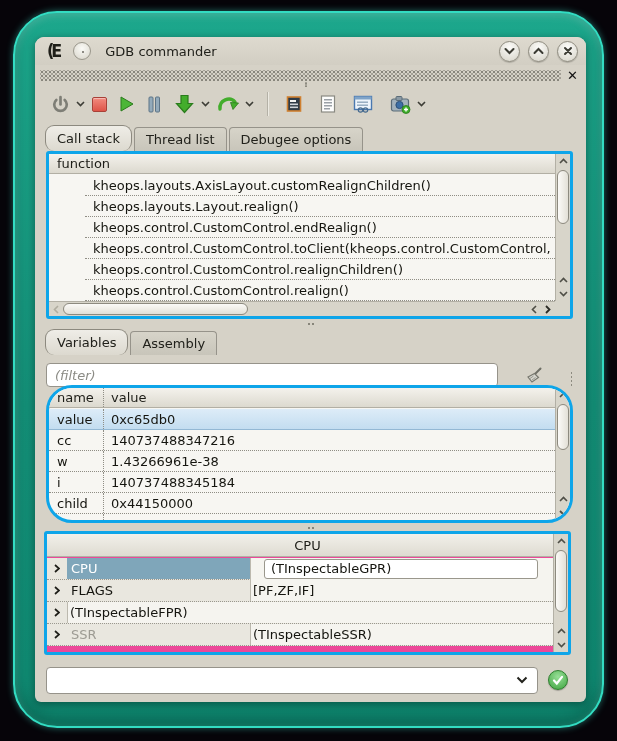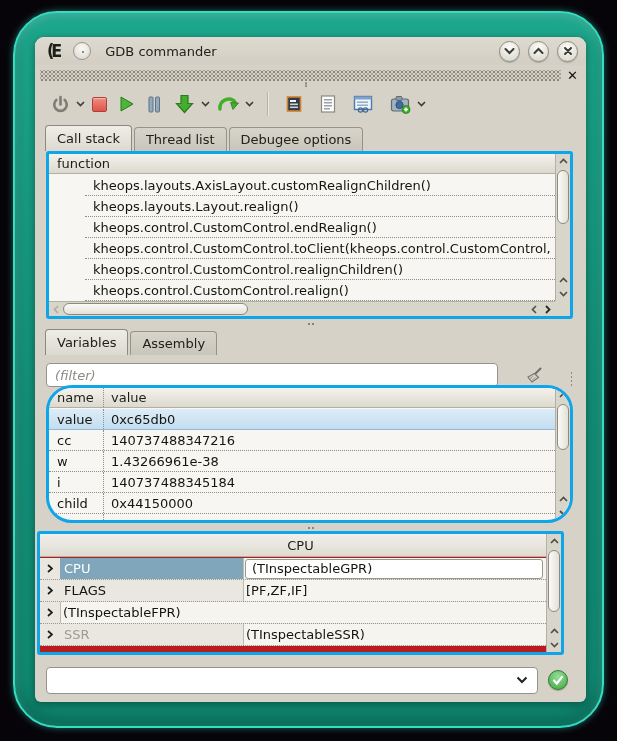--- a/index.html
+++ b/index.html
@@ -46,21 +46,21 @@
   .tool-sep{width:2px;height:24px;margin:0 10px 0 6px;border-left:1px solid #b4b1a6;border-right:1px solid #eceae2;}
   .stop-sq{width:15px;height:15px;border-radius:2px;border:1px solid #a84138;
     background:linear-gradient(180deg,#f28a7e,#de5448);box-shadow:inset 0 1px 1px rgba(255,255,255,.45);}
 
   
   .tabs{position:absolute;display:flex;align-items:flex-end;z-index:3;}
   .tab{height:24px;margin-top:16px;margin-right:2px;padding:0 11px;display:flex;align-items:center;
     font-size:13px;color:#21211b;background:linear-gradient(180deg,#d7d4c9,#c8c5ba);
     border:1px solid #96938a;border-bottom:none;border-radius:4px 4px 0 0;}
   .tab.active{height:26px;margin-top:0;background:linear-gradient(180deg,#efede7,#dcd9cf);
-    border-color:#8c897f;position:relative;z-index:4;}
+    border-color:#8c897f;position:relative;z-index:4;border-radius:9px;}
   .tabs1{left:10px;top:88px;height:26px;}
   .tabs2{left:10px;top:292px;height:26px;}
 
   
   .panel{position:absolute;background:#f7f6f2;border:3px solid #0ea5e9;border-radius:3px;overflow:hidden;text-align:center;}
   .list-header{height:20px;background:linear-gradient(180deg,#f4f2ec,#dcd9cf);border-bottom:1px solid #b2afa4;
     display:flex;align-items:center;font-size:13px;color:#1d1d17;}
 
   
   .callstack{left:11px;top:114px;width:527px;height:168px;}
@@ -102,30 +102,30 @@
   .var-header{padding-left:0;margin-right:15px;}
   .var-header .col-name{width:55px;padding-left:8px;border-right:1px dotted #8f8d84;height:100%;display:flex;align-items:center;}
   .var-header .col-value{padding-left:7px;}
   .var-rows{position:absolute;left:0;top:21px;right:15px;bottom:0;overflow:hidden;}
   .var-row{height:21px;display:flex;align-items:center;font-size:13px;color:#15150f;border-bottom:1px dotted #8f8d84;}
   .var-row .vname{width:55px;padding-left:8px;border-right:1px dotted #8f8d84;height:100%;display:flex;align-items:center;flex:0 0 55px;}
   .var-row .vvalue{padding-left:7px;white-space:nowrap;}
   .var-row.selected{background:linear-gradient(180deg,#ddecf8,#c3ddf0);border-top:1px solid #a5c6de;border-bottom:1px solid #93b8d4;height:22px;margin-top:-1px;}
 
   
-  .cpu{left:2px;top:494px;width:527px;height:124px;background:#b91c1c;}
+  .cpu{left:9px;top:494px;width:527px;height:124px;background:#ec4899;}
   .cpu-header{height:23px;background:linear-gradient(180deg,#f2f0ea,#dedbd1);border-bottom:1px solid #b2afa4;
     display:flex;align-items:center;justify-content:center;font-size:13px;color:#1d1d17;margin-right:0;}
   .cpu-rows{position:absolute;left:0;top:24px;right:15px;bottom:0;overflow:hidden;}
   .cpu-row{height:22px;display:flex;align-items:center;font-size:13px;color:#15150f;border-bottom:1px dotted #9a988e;background:#e9e7df;}
   .cpu-row .expander{flex:0 0 20px;display:flex;align-items:center;justify-content:center;}
   .cpu-row .cname{flex:0 0 183px;height:100%;display:flex;align-items:center;padding-left:4px;}
   .cpu-row .cvalue{flex:1;height:100%;display:flex;align-items:center;padding-left:2px;background:#f5f4ef;border-left:1px solid #bcb9ae;white-space:nowrap;}
   .cpu-row.selected .cname{background:#7fa6ba;color:#fff;}
-  .cpu-row.selected .cvalue{padding:0;}
+  .cpu-row.selected .cvalue{padding:12px;}
   .cpu-row.selected .cvalue span{display:flex;align-items:center;background:#fff;border:1px solid #9a978c;border-radius:3px;
     height:20px;margin:1px 3px 1px 1px;flex:1;padding-left:6px;}
   .cpu-row.disabled .cname{color:#9d9b93;}
 
   
   .cmd-row{position:absolute;left:11px;top:629px;width:527px;height:28px;display:flex;align-items:center;}
   .combo{width:492px;height:27px;background:#fff;border:1px solid #96938a;border-radius:4px;display:flex;align-items:center;
     justify-content:flex-end;padding-right:9px;}
   .ok-btn{width:20px;height:20px;border-radius:50%;margin-left:10px;
     background:radial-gradient(circle at 50% 32%,#97df97,#3fa43f);border:1px solid #2e7f2e;

